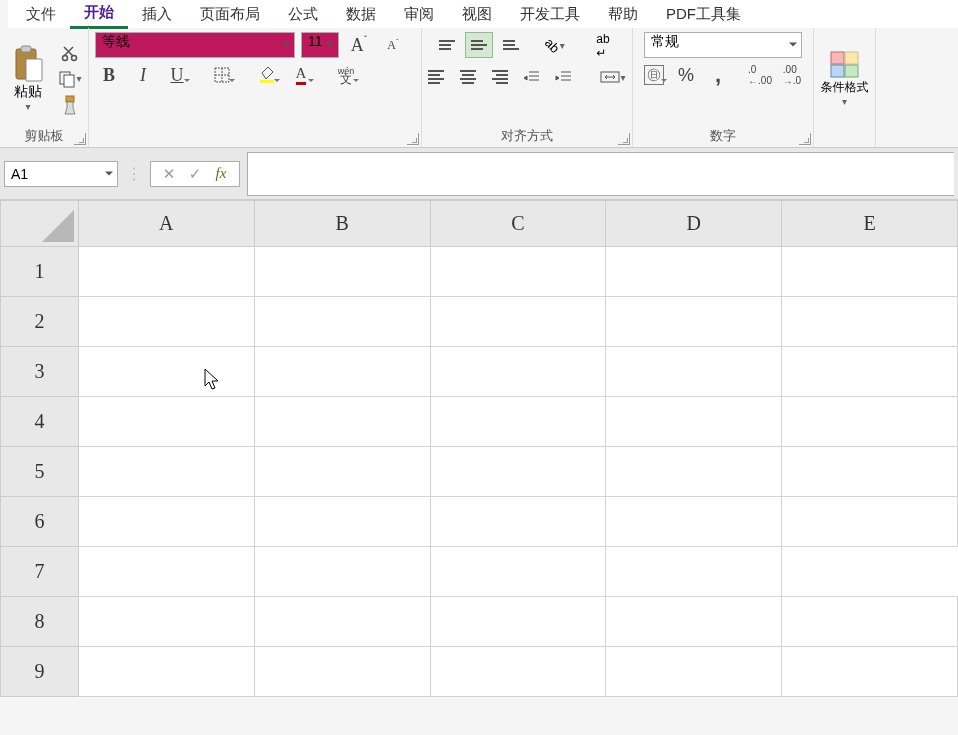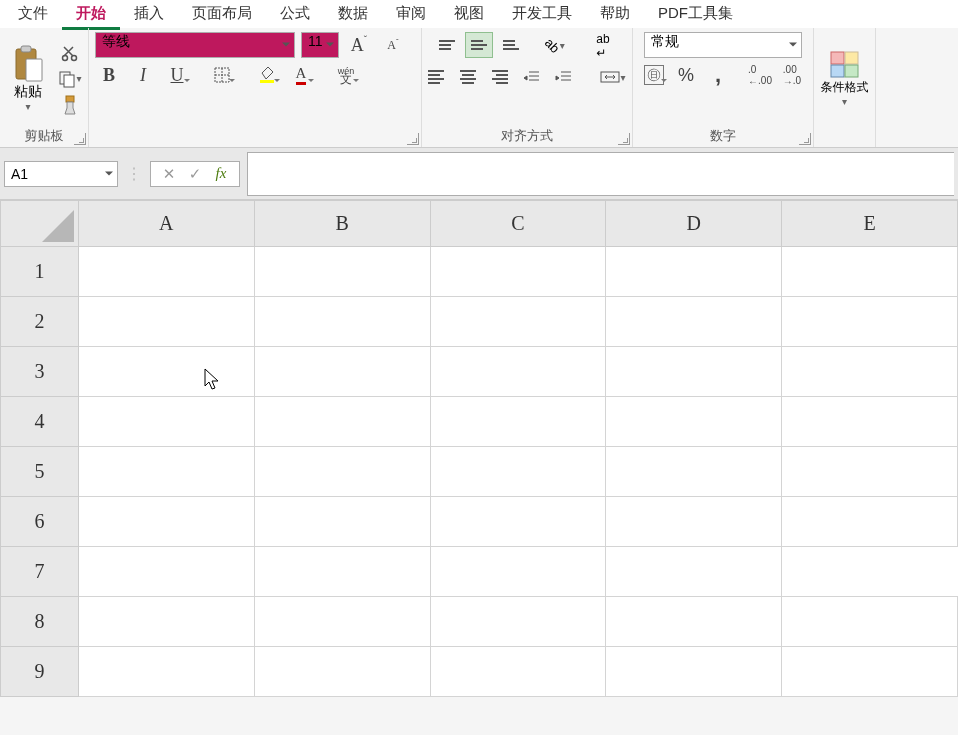--- a/index.html
+++ b/index.html
@@ -1,20 +1,20 @@
 <!DOCTYPE html>
 <html><head>
   <meta charset="utf-8">
   <style>
     * { margin: 0; padding: 0; box-sizing: border-box; font-family: "Microsoft YaHei", Arial, sans-serif; }
     body { background: #f5f5f5; width: 958px; height: 735px; overflow: hidden; }
     
-    .menubar { display: flex; background: #fff; height: 28px; align-items: flex-start; padding: 0 4px; }
+    .menubar { display: flex; background: #fff; height: 28px; align-items: center; padding: 12px 4px; margin-left: 8px; }
     .menu-item { padding: 4px 14px; font-size: 15px; color: #333; cursor: pointer; }
-    .menu-item.active { color: #be185d; font-weight: 600; border-bottom: 3px solid #107c41; }
+    .menu-item.active { color: #4c1d95; font-weight: 600; border-bottom: 3px solid #107c41; }
     
     .ribbon { background: #f5f5f5; display: flex; border-bottom: 1px solid #ccc; height: 120px; }
     .group { display: flex; flex-direction: column; border-right: 1px solid #ddd; padding: 4px 6px 2px; position: relative; }
     .group-content { flex: 1; display: flex; align-items: center; gap: 4px; }
     .group-label { text-align: center; font-size: 13px; color: #555; padding: 2px 0; height: 20px; position: relative; }
     .dlauncher { position: absolute; right: 2px; bottom: 2px; width: 12px; height: 12px; border: 1px solid #999; border-top: none; border-left: none; }
     .dlauncher::after { content: ""; position: absolute; right: 1px; bottom: 1px; width: 4px; height: 4px; border-right: 1px solid #999; border-bottom: 1px solid #999; }
     
     .clipboard-group .group-content { gap: 8px; }
     .paste-main { display: flex; flex-direction: column; align-items: center; width: 44px; }

